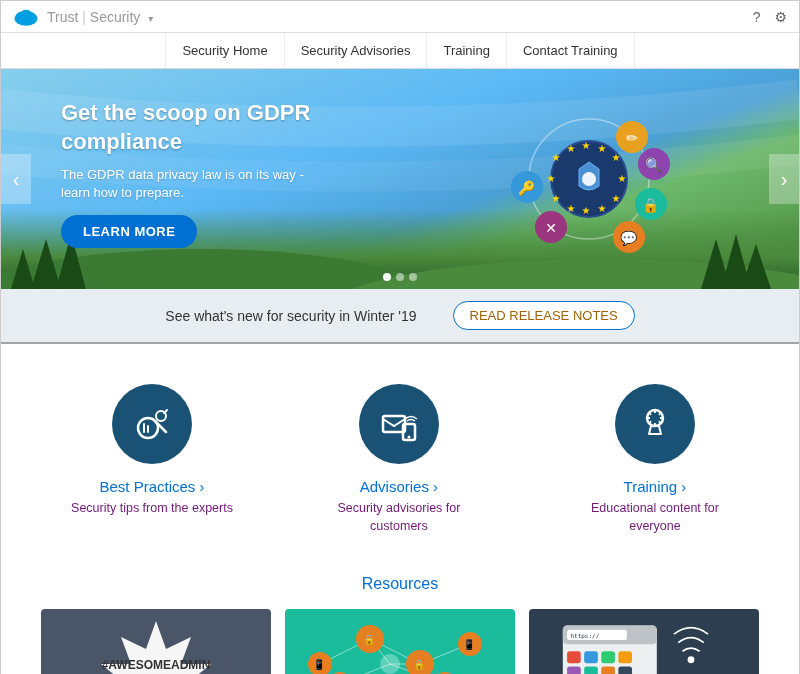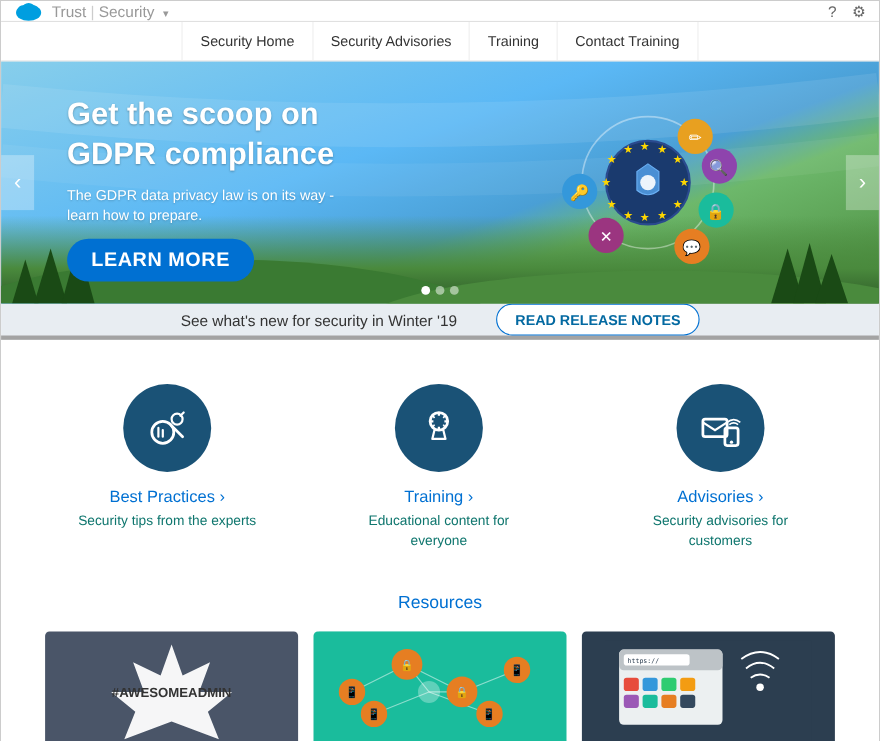--- a/index.html
+++ b/index.html
@@ -6,21 +6,21 @@
     body { font-family: 'Salesforce Sans', Arial, sans-serif; background: #f4f4f4; width: 800px; overflow-x: hidden; }
 
     
     .header {
       background: #fff;
       border-bottom: 1px solid #e0e0e0;
       display: flex;
       align-items: center;
       justify-content: space-between;
       padding: 0 12px;
-      height: 19px;
+      height: 32px;
     }
     .header-left {
       display: flex;
       align-items: center;
       gap: 8px;
     }
     .salesforce-logo {
       width: 26px;
       height: 18px;
     }
@@ -86,39 +86,39 @@
       height: 70px;
     }
     .hero-text {
       position: absolute;
       left: 60px;
       top: 30px;
       color: #fff;
       max-width: 260px;
     }
     .hero-text h2 {
-      font-size: 28px;
+      font-size: 22px;
       font-weight: 600;
       line-height: 1.3;
       text-shadow: 0 1px 2px rgba(0,0,0,0.3);
       margin-bottom: 10px;
     }
     .hero-text p {
       font-size: 13px;
       line-height: 1.4;
       text-shadow: 0 1px 2px rgba(0,0,0,0.2);
       margin-bottom: 12px;
     }
     .hero-btn {
       background: #0070d2;
       color: #fff;
       border: none;
       border-radius: 20px;
       padding: 9px 22px;
-      font-size: 18px;
+      font-size: 13px;
       font-weight: 600;
       cursor: pointer;
       letter-spacing: 0.5px;
     }
 
     
     .carousel-prev, .carousel-next {
       position: absolute;
       top: 50%;
       transform: translateY(-50%);
@@ -161,36 +161,36 @@
       height: 180px;
     }
 
     
     .release-bar {
       background: #e8edf2;
       display: flex;
       align-items: center;
       justify-content: center;
       gap: 36px;
-      padding: 0 20px;
-      border-bottom: 4px solid #a3a3a3;
+      padding: 12px 20px;
+      border-bottom: 2px solid #a3a3a3;
     }
     .release-bar-text {
       font-size: 14px;
       color: #333;
     }
     .release-btn {
       background: #fff;
       border: 1.5px solid #0070d2;
-      color: #0369a1;
+      color: #a16207;
       border-radius: 20px;
       padding: 6px 16px;
       font-size: 13px;
       cursor: pointer;
-      font-weight: 700;
+      font-weight: 400;
     }
 
     
     .features {
       background: #fff;
       display: flex;
       justify-content: center;
       gap: 60px;
       padding: 40px 40px 30px;
     }
@@ -215,21 +215,21 @@
       color: #fff;
       font-size: 30px;
     }
     .feature-link {
       color: #0070d2;
       font-size: 15px;
       font-weight: 500;
       margin-bottom: 5px;
     }
     .feature-desc {
-      color: #0f766e;
+      color: #701a75;
       font-size: 12.5px;
       line-height: 1.4;
     }
 
     
     .resources {
       background: #fff;
       padding: 10px 40px 30px;
     }
     .resources-title {
@@ -410,47 +410,47 @@
           <circle cx="29" cy="12" r="5" stroke="#fff" stroke-width="2" fill="none"></circle>
           <path d="M32,9 L35,6" stroke="#fff" stroke-width="2" stroke-linecap="round"></path>
         </svg>
       </div>
       <div class="feature-link">Best Practices ›</div>
       <div class="feature-desc">Security tips from the experts</div>
     </div>
 
     <div class="feature-item">
       <div class="feature-icon-circle">
+        <svg width="44" height="44" viewBox="0 0 44 44" fill="none">
+
+          <rect x="6" y="14" width="22" height="16" rx="2" stroke="#fff" stroke-width="2.5" fill="none"></rect>
+          <path d="M6,17 L17,24 L28,17" stroke="#fff" stroke-width="2"></path>
+
+          <rect x="26" y="22" width="12" height="16" rx="2" stroke="#fff" stroke-width="2.5" fill="none"></rect>
+          <circle cx="32" cy="35" r="1.5" fill="#fff"></circle>
+
+          <path d="M30,19 Q34,16 38,19" stroke="#fff" stroke-width="1.5" fill="none"></path>
+          <path d="M28,17 Q34,12 40,17" stroke="#fff" stroke-width="1.5" fill="none"></path>
+        </svg>
+      </div>
+      <div class="feature-link">Advisories ›</div>
+      <div class="feature-desc">Security advisories for customers</div>
+    </div>
+
+    <div class="feature-item">
+      <div class="feature-icon-circle">
         <svg width="40" height="40" viewBox="0 0 40 40" fill="none">
           <circle cx="20" cy="14" r="8" stroke="#fff" stroke-width="2.5" fill="none"></circle>
           <path d="M20,6 L20,9 M20,19 L20,22 M12,14 L15,14 M25,14 L28,14" stroke="#fff" stroke-width="2"></path>
           <path d="M14,8 L16,11 M26,8 L24,11 M14,20 L16,17 M26,20 L24,17" stroke="#fff" stroke-width="1.5"></path>
           <path d="M16,22 L14,30 M24,22 L26,30 M14,30 L26,30" stroke="#fff" stroke-width="2" stroke-linecap="round"></path>
         </svg>
       </div>
       <div class="feature-link">Training ›</div>
       <div class="feature-desc">Educational content for everyone</div>
-    </div>
-
-    <div class="feature-item">
-      <div class="feature-icon-circle">
-        <svg width="44" height="44" viewBox="0 0 44 44" fill="none">
-
-          <rect x="6" y="14" width="22" height="16" rx="2" stroke="#fff" stroke-width="2.5" fill="none"></rect>
-          <path d="M6,17 L17,24 L28,17" stroke="#fff" stroke-width="2"></path>
-
-          <rect x="26" y="22" width="12" height="16" rx="2" stroke="#fff" stroke-width="2.5" fill="none"></rect>
-          <circle cx="32" cy="35" r="1.5" fill="#fff"></circle>
-
-          <path d="M30,19 Q34,16 38,19" stroke="#fff" stroke-width="1.5" fill="none"></path>
-          <path d="M28,17 Q34,12 40,17" stroke="#fff" stroke-width="1.5" fill="none"></path>
-        </svg>
-      </div>
-      <div class="feature-link">Advisories ›</div>
-      <div class="feature-desc">Security advisories for customers</div>
     </div>
   </div>
 
   <div class="resources">
     <div class="resources-title">Resources</div>
     <div class="resources-grid">
 
       <div class="resource-card resource-card-1">
         <div style="position:relative;display:flex;align-items:center;justify-content:center;width:100%;height:100%;">
 

